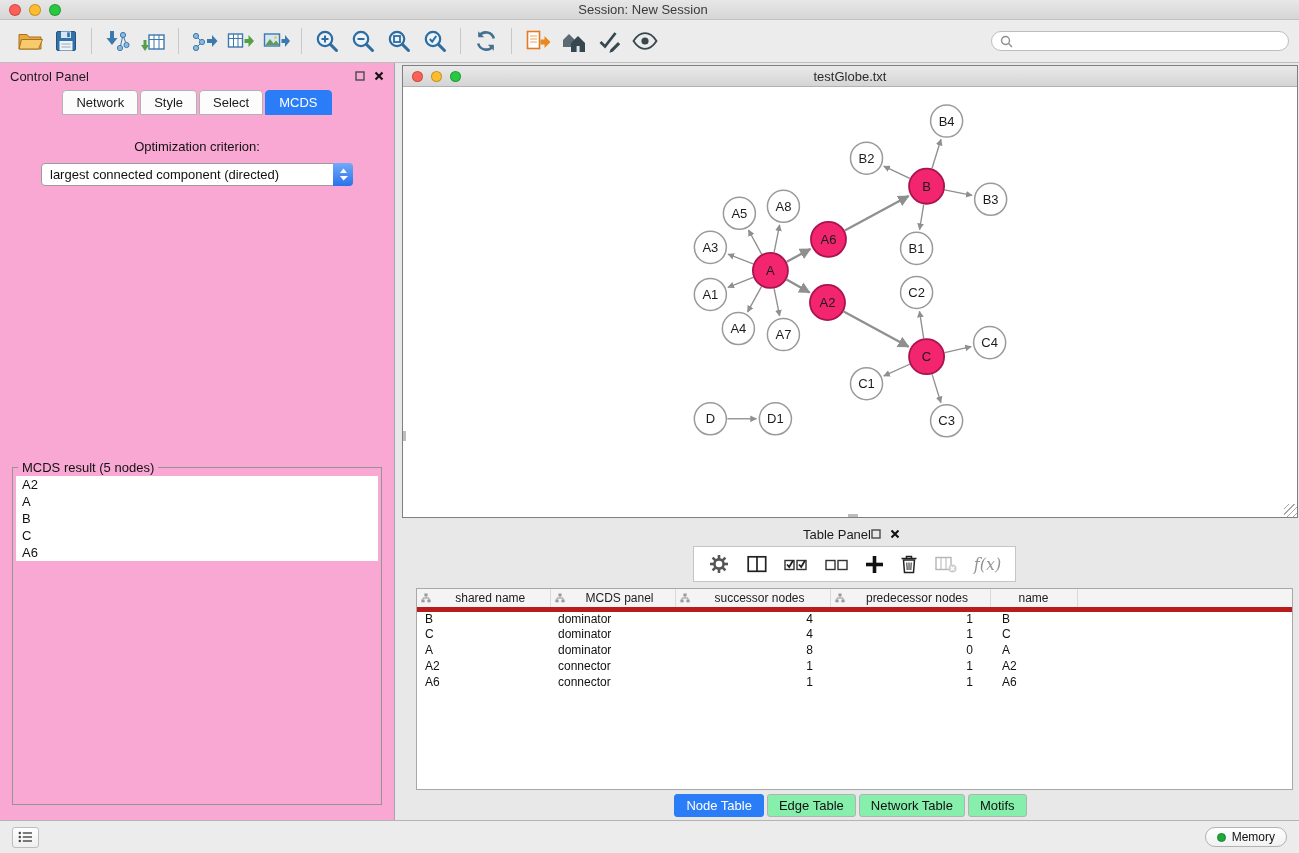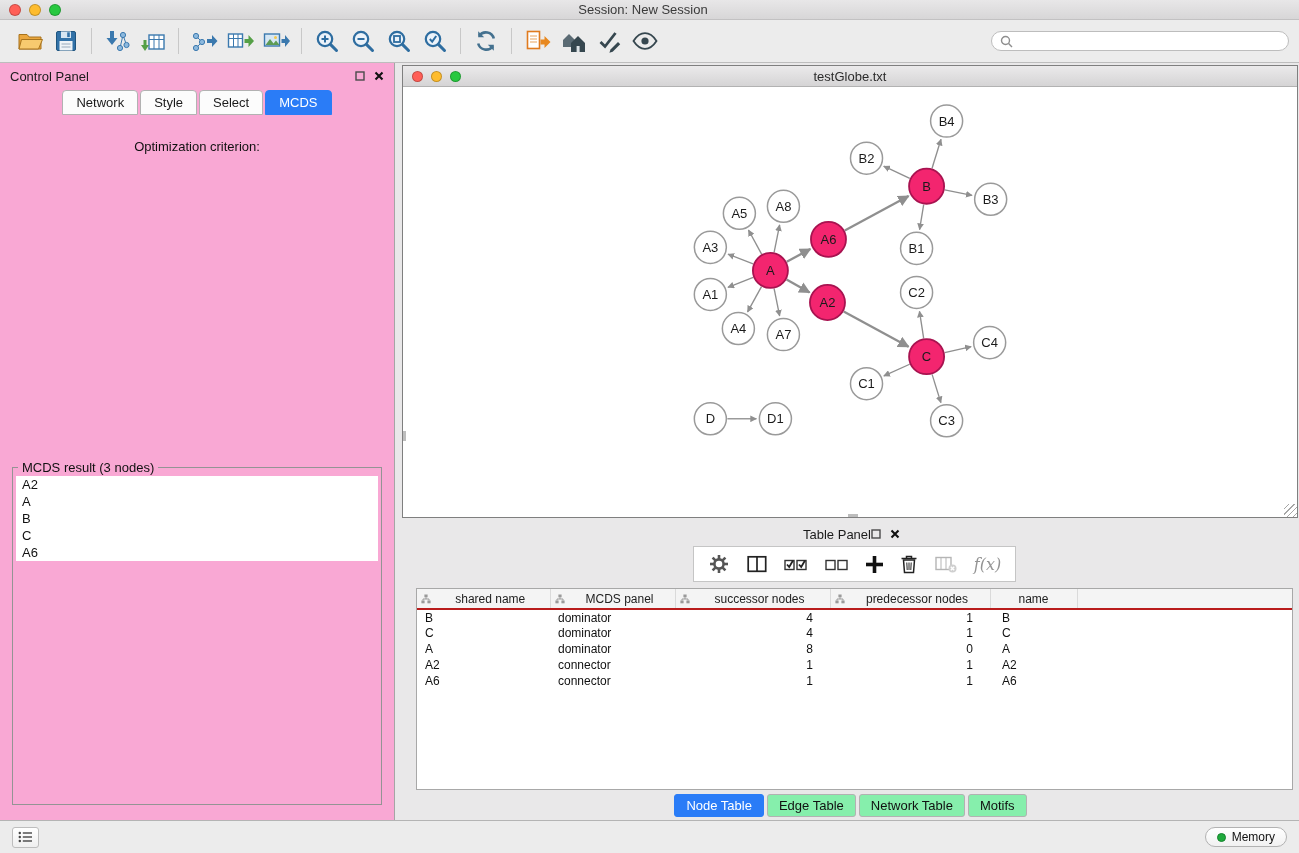--- a/index.html
+++ b/index.html
@@ -59,21 +59,21 @@
   .resize-grip { position:absolute; right:0; bottom:0; width:13px; height:13px; background:repeating-linear-gradient(135deg, transparent 0 3px, #a6a6a6 3px 4px); }
 
   
   .table-panel { flex:1; min-height:0; display:flex; flex-direction:column; margin-top:4px;align-items:center; }
   .tp-header { height:24px; flex:none; display:flex; align-items:center; padding:0 10px 0 12px; font-size:13px; color:#1b1b1b; }
   .tp-toolbar { flex:none; height:36px; margin:0 6px 0 14px; background:#fff; border:1px solid #c5c5c5; display:flex; align-items:center; gap:17px; padding:0 14px; }
   .tp-tool-btn { background:none; border:none; display:flex; align-items:center; justify-content:center; cursor:default; }
   .fx-label { font-family:"DejaVu Serif",serif; font-style:italic; font-size:16px; color:#949494; }
   .table-wrap { flex:1; min-height:0; margin:6px 6px 0 14px; border:1px solid #a8a8a8; background:#fff; overflow:hidden; }
   table.node-table { width:100%; border-collapse:collapse; table-layout:fixed; }
-  table.node-table th { height:20px; background:#f4f4f4; border-bottom:2px solid #b91c1c; border-right:1px solid #dadada; font-weight:normal; font-size:12px; color:#222; padding:0 4px; }
+  table.node-table th { height:20px; background:#f4f4f4; border-bottom:5px solid #b91c1c; border-right:1px solid #dadada; font-weight:normal; font-size:12px; color:#222; padding:0 4px; }
   table.node-table th:last-child { border-right:none; }
   .th-inner { display:flex; align-items:center; gap:4px; }
   .th-label { flex:1; text-align:center; }
   table.node-table td { height:16px; font-size:12px; color:#111; padding:0 4px 0 8px; white-space:nowrap; overflow:hidden; }
   table.node-table td.num { text-align:right; padding-right:17px; }
   table.node-table td:nth-child(5) { padding-left:12px; }
   .tp-tabs { flex:none; height:30px; display:flex; align-items:center; justify-content:center; gap:3px; }
   .tp-tab { font-size:13px; padding:3px 11px; background:#86efac; border:1px solid #b2b2b2; border-radius:3px; color:#111; cursor:default; }
   .tp-tab.active { background:#2a7cf7; border-color:#2a7cf7; color:#fff; }
 
@@ -257,23 +257,32 @@
             </button>
         </span>
       </div>
       <div class="cp-tabs">
         <div class="tab">Network</div>
         <div class="tab">Style</div>
         <div class="tab">Select</div>
         <div class="tab active">MCDS</div>
       </div>
       <div class="opt-label">Optimization criterion:</div>
+      <div class="dropdown">
+        <span>largest connected component (directed)</span>
+        <span class="stepper">
+          <svg width="9" height="13" viewBox="0 0 9 13">
+              <path d="M4.5 0.5L8 5H1z" fill="#fff"></path>
+              <path d="M4.5 12.5L1 8h8z" fill="#fff"></path>
+            </svg>
+        </span>
+      </div>
       <div class="cp-spacer"></div>
       <fieldset class="result">
-        <legend>MCDS result (3 nodes)</legend>
+        <legend>MCDS result (5 nodes)</legend>
         <div class="result-list">
             <div class="result-item">A2</div>
             <div class="result-item">A</div>
             <div class="result-item">B</div>
             <div class="result-item">C</div>
             <div class="result-item">A6</div>
           </div>
       </fieldset>
     </div>
 

